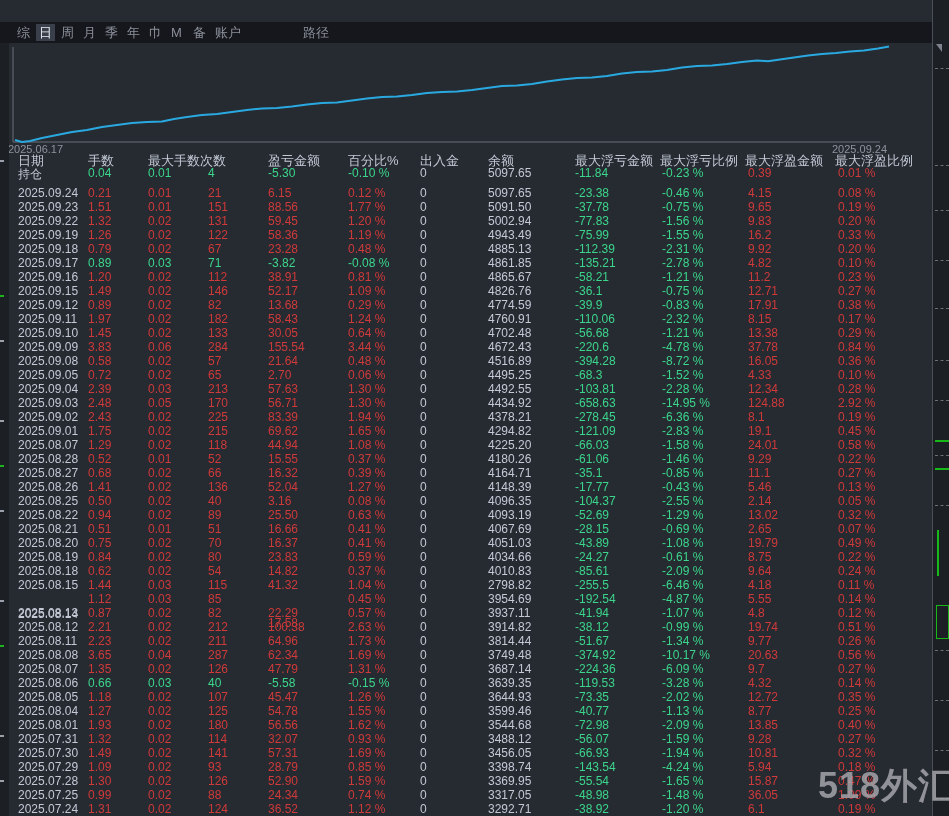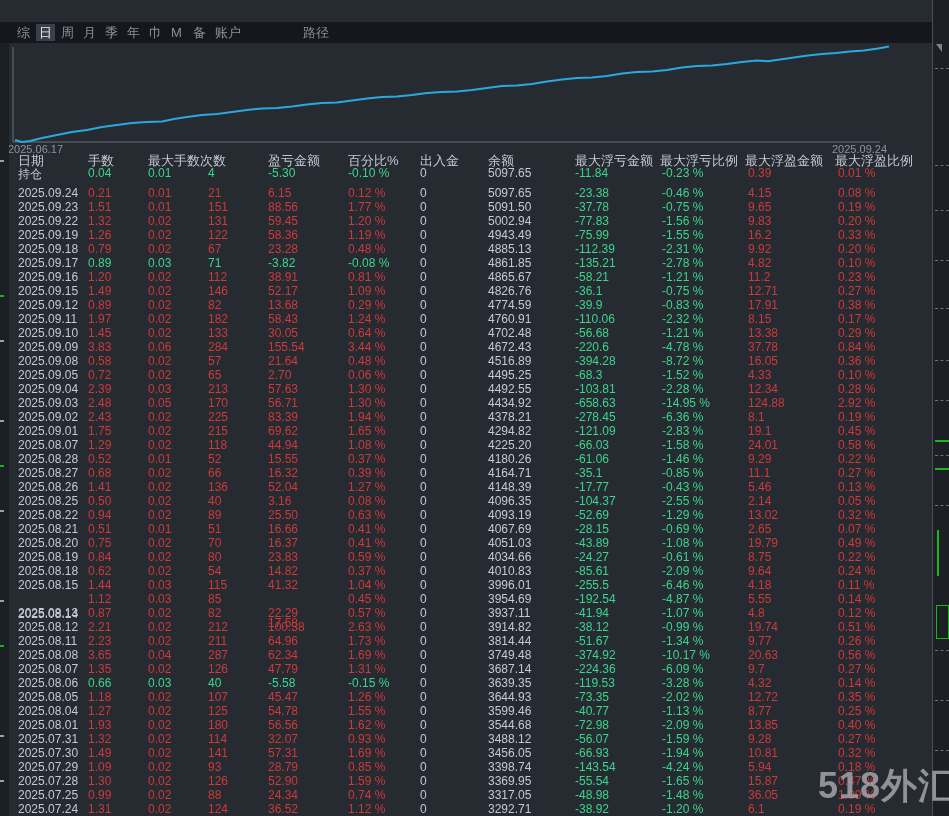--- a/index.html
+++ b/index.html
@@ -426,21 +426,21 @@
       <span class="cell green" style="left: 662px; top: 564px;">-2.09 %</span>
       <span class="cell red" style="left: 748px; top: 564px;">9.64</span>
       <span class="cell red" style="left: 838px; top: 564px;">0.24 %</span>
       <span class="cell plain" style="left: 18px; top: 578px;">2025.08.15</span>
       <span class="cell red" style="left: 88px; top: 578px;">1.44</span>
       <span class="cell red" style="left: 148px; top: 578px;">0.03</span>
       <span class="cell red" style="left: 208px; top: 578px;">115</span>
       <span class="cell red" style="left: 268px; top: 578px;">41.32</span>
       <span class="cell red" style="left: 348px; top: 578px;">1.04 %</span>
       <span class="cell plain" style="left: 420px; top: 578px;">0</span>
-      <span class="cell plain" style="left: 488px; top: 578px;">3996.01</span>
+      <span class="cell plain" style="left: 488px; top: 578px;">2798.82</span>
       <span class="cell green" style="left: 575px; top: 578px;">-255.5</span>
       <span class="cell green" style="left: 662px; top: 578px;">-6.46 %</span>
       <span class="cell red" style="left: 748px; top: 578px;">4.18</span>
       <span class="cell red" style="left: 838px; top: 578px;">0.11 %</span>
       <span class="cell plain" style="left: 18px; top: 607px;">2025.08.14</span>
       <span class="cell red" style="left: 88px; top: 592px;">1.12</span>
       <span class="cell red" style="left: 148px; top: 592px;">0.03</span>
       <span class="cell red" style="left: 208px; top: 592px;">85</span>
       <span class="cell red" style="left: 268px; top: 592px; margin-top: 24px;">17.58</span>
       <span class="cell red" style="left: 348px; top: 592px;">0.45 %</span>

